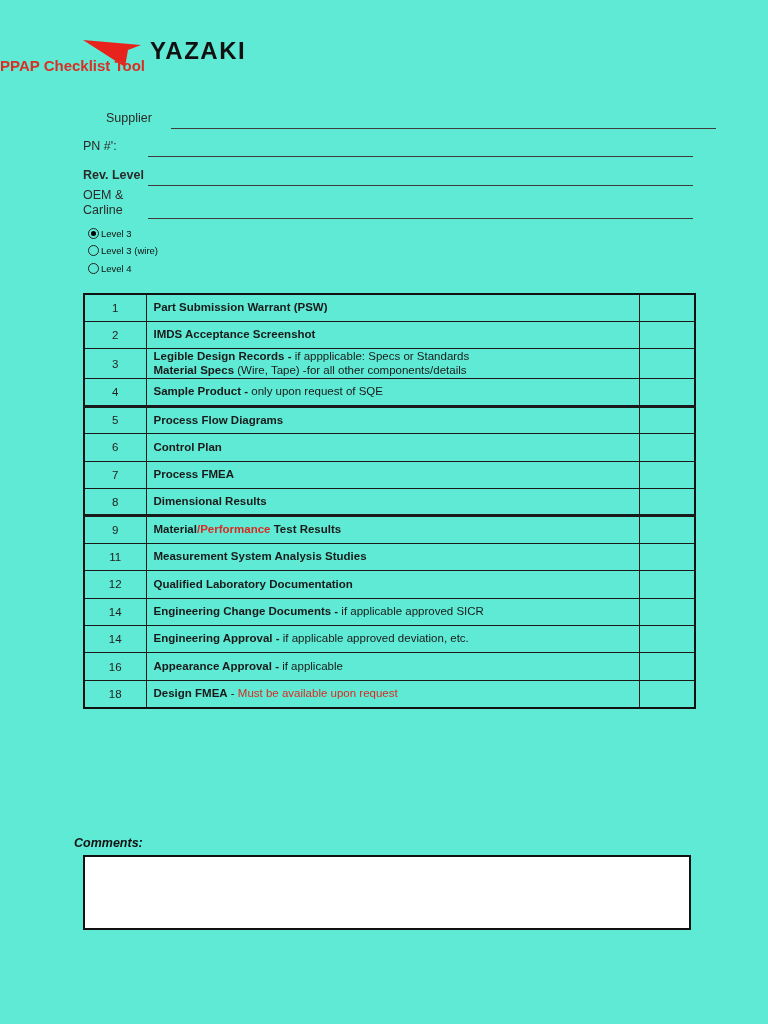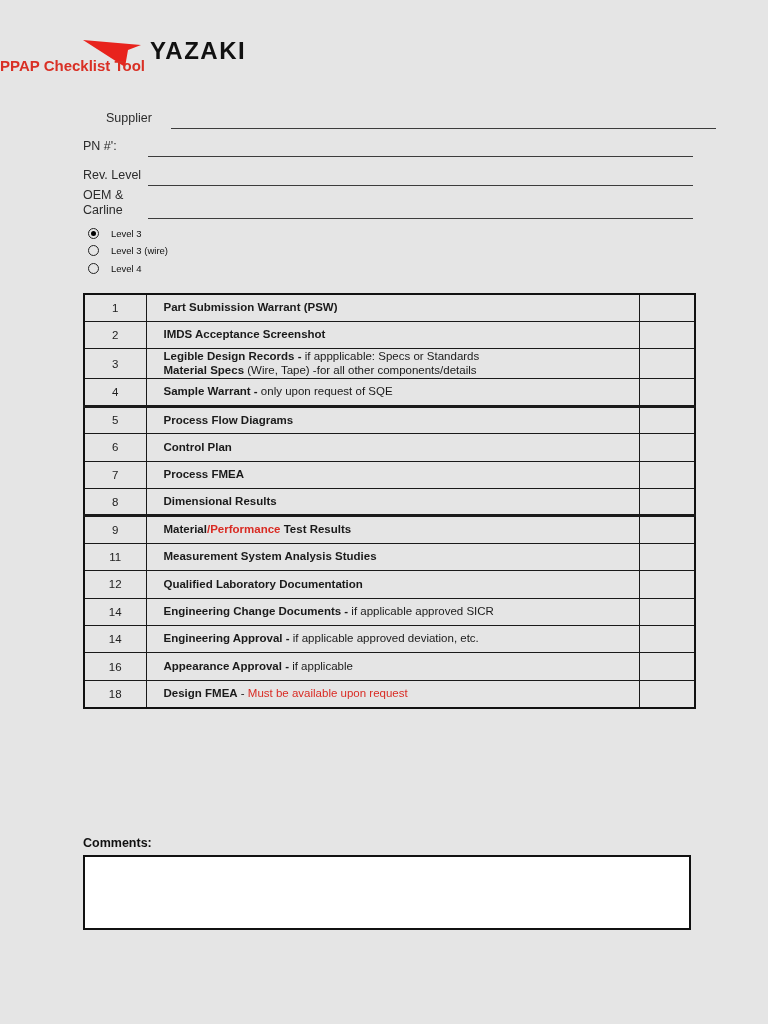--- a/index.html
+++ b/index.html
@@ -1,62 +1,62 @@
 <!DOCTYPE html>
 <html><head>
 <meta charset="utf-8">
 <style>
   * { margin:0; padding:0; box-sizing:border-box; }
   html,body { background:#fff; }
   body { font-family:"Liberation Sans", sans-serif; color:#1a1a1a; }
-  .page { position:relative; width:768px; height:1024px; background:#e5e5e5; overflow:hidden; }
+  .page { position:relative; width:768px; height:1024px; background:#5eead4; overflow:hidden; }
 
   
   .brand { position:absolute; left:80px; top:30px; height:42px; display:flex; align-items:center; }
   .logo-mark { width:64px; height:36px; display:block; }
   .logo-text { font-size:24px; font-weight:bold; letter-spacing:1.5px; color:#111; margin-left:6px; }
   .page-title { position:absolute; left:0; top:57px; width:738px; text-align:left;
                 font-size:15px; font-weight:bold; color:#d93025; }
 
   
   .fields { position:absolute; left:83px; top:0; width:610px; }
   .field { position:absolute; left:0; width:610px; }
   .field .field-label { position:absolute; left:0; top:0; font-size:12.5px; color:#2b2b2b; line-height:15px; }
   .field .field-line { position:absolute; left:65px; right:0; bottom:0; height:20px;
                        border-bottom:1px solid #3c3c3c; }
   .field:nth-of-type(1){ top:111px; height:18px;margin-left:23px; }
   .field:nth-of-type(2){ top:139px; height:18px;text-decoration:underline; }
-  .field:nth-of-type(3){ top:168px; height:18px; }
+  .field:nth-of-type(3){ top:168px; height:18px;font-weight:bold; }
   .field:nth-of-type(4){ top:188px; height:31px; }
 
   
   .levels { position:absolute; left:88px; top:227px; }
   .level-option { display:flex; align-items:center; height:12px; margin-bottom:5.5px; cursor:default; }
   .radio { width:11px; height:11px; border:1.5px solid #222; border-radius:50%;
            display:flex; align-items:center; justify-content:center; flex:0 0 auto; }
   .radio .dot { width:5px; height:5px; border-radius:50%; background:#000; display:none; }
   .level-option.selected .radio .dot { display:block; }
-  .level-label { font-size:9.5px; color:#111; margin-left:12px; white-space:nowrap; }
+  .level-label { font-size:9.5px; color:#111; margin-left:2px; white-space:nowrap; }
 
   
   table.checklist { position:absolute; left:83px; top:293px; width:611px;
                     border-collapse:collapse; table-layout:fixed; }
   table.checklist { border:2px solid #111; }
   table.checklist td { border:1px solid #1a1a1a; height:27.4px; vertical-align:middle;
                        font-size:11.5px; overflow:hidden; }
   td.cell-num { width:62px; text-align:center; color:#222; border-right-width:2px; }
-  td.cell-desc { width:493px; padding:1px 17px; line-height:1.18; color:#1a1a1a; }
+  td.cell-desc { width:493px; padding:1px 7px; line-height:1.18; color:#1a1a1a; }
   td.cell-status { width:56px; border-left-width:2px; }
   tr.group td { border-top-width:3px; }
   .seg-b { font-weight:bold; }
   .seg-red { color:#d92b23; }
 
   
-  .comments-label { position:absolute; left:83px; top:836px; font-size:12.5px;
-                    font-weight:bold; color:#111; }
+  .comments-label { position:absolute; left:74px; top:836px; font-size:12.5px;
+                    font-weight:bold; font-style:italic; color:#111; }
   .comments-box { position:absolute; left:83px; top:855px; width:608px; height:75px;
                   border:2px solid #111; background:#fff; }
 </style>
 </head>
 <body>
 
 <div class="page">
 
   <div class="brand">
     <svg class="logo-mark" viewBox="0 0 64 36">
@@ -122,21 +122,21 @@
     </tr>
 
     <tr>
       <td class="cell-num">3</td>
       <td class="cell-desc"><span class="seg-b">Legible Design Records - </span><span>if appplicable: Specs or Standards</span><br><span class="seg-b">Material Specs</span><span> (Wire, Tape) -for all other components/details</span></td>
       <td class="cell-status"></td>
     </tr>
 
     <tr>
       <td class="cell-num">4</td>
-      <td class="cell-desc"><span class="seg-b">Sample Warrant - </span><span>only upon request of SQE</span></td>
+      <td class="cell-desc"><span class="seg-b">Sample Product - </span><span>only upon request of SQE</span></td>
       <td class="cell-status"></td>
     </tr>
 
     <tr class="group">
       <td class="cell-num">5</td>
       <td class="cell-desc"><span class="seg-b">Process Flow Diagrams</span></td>
       <td class="cell-status"></td>
     </tr>
 
     <tr>

